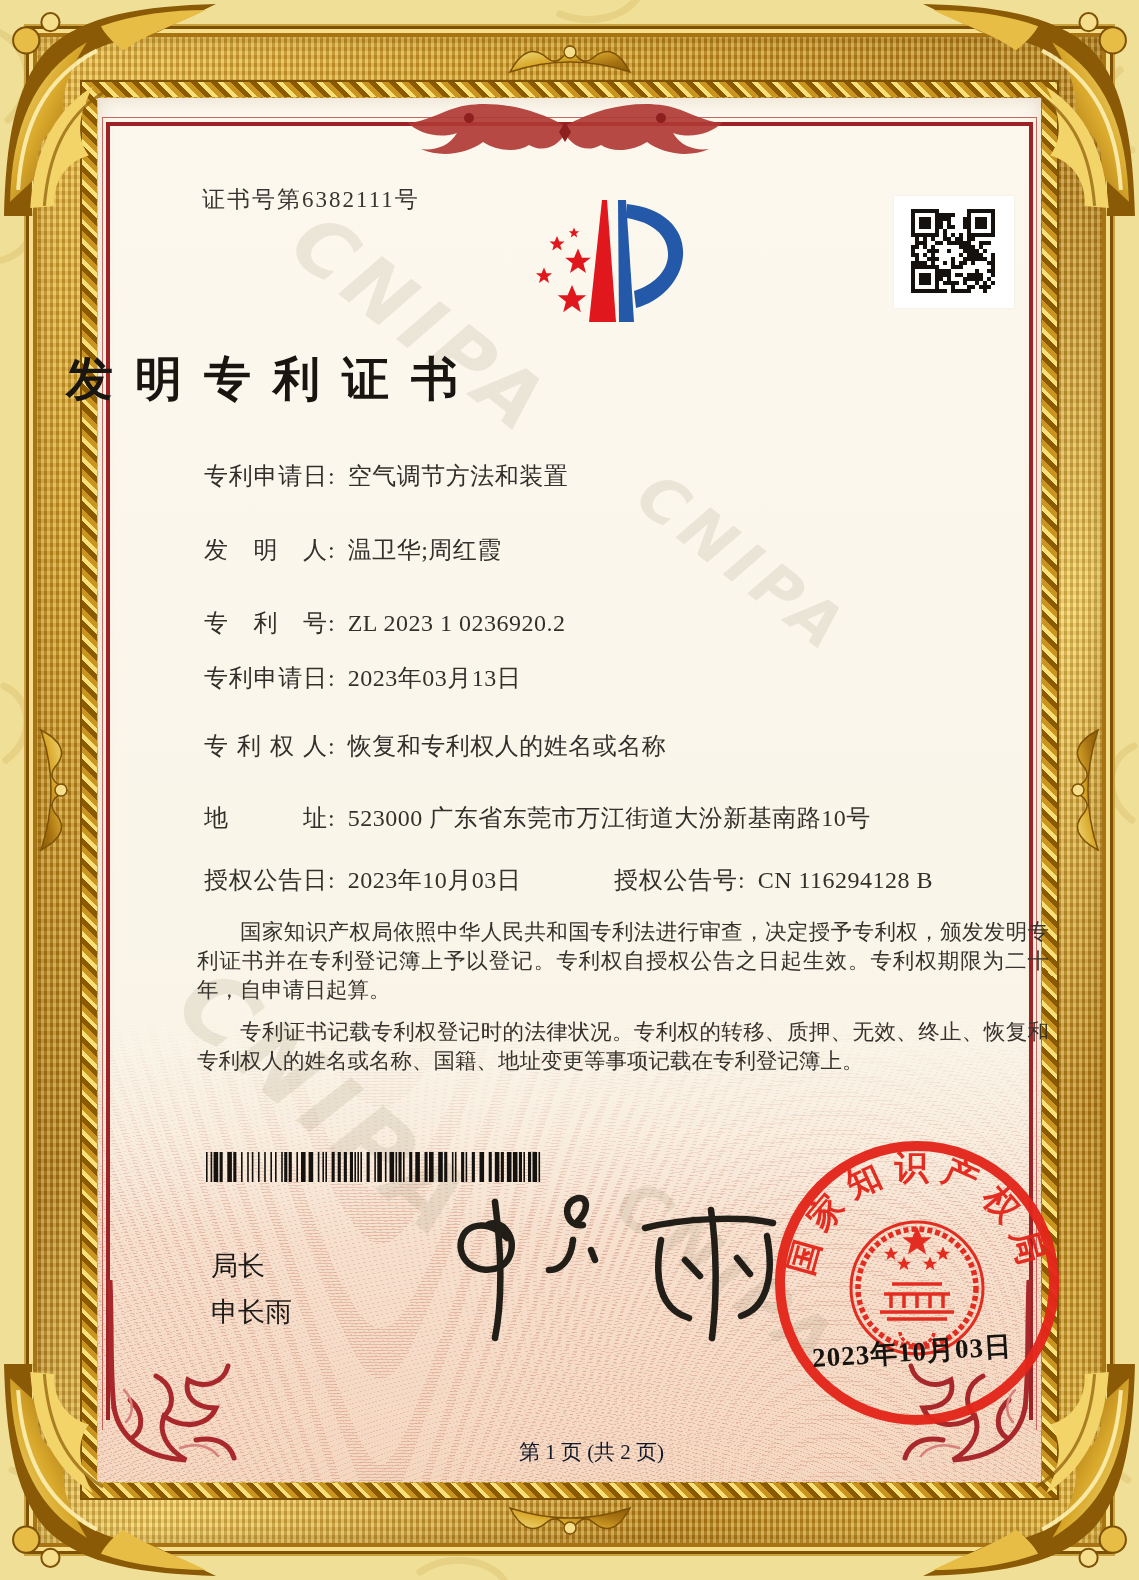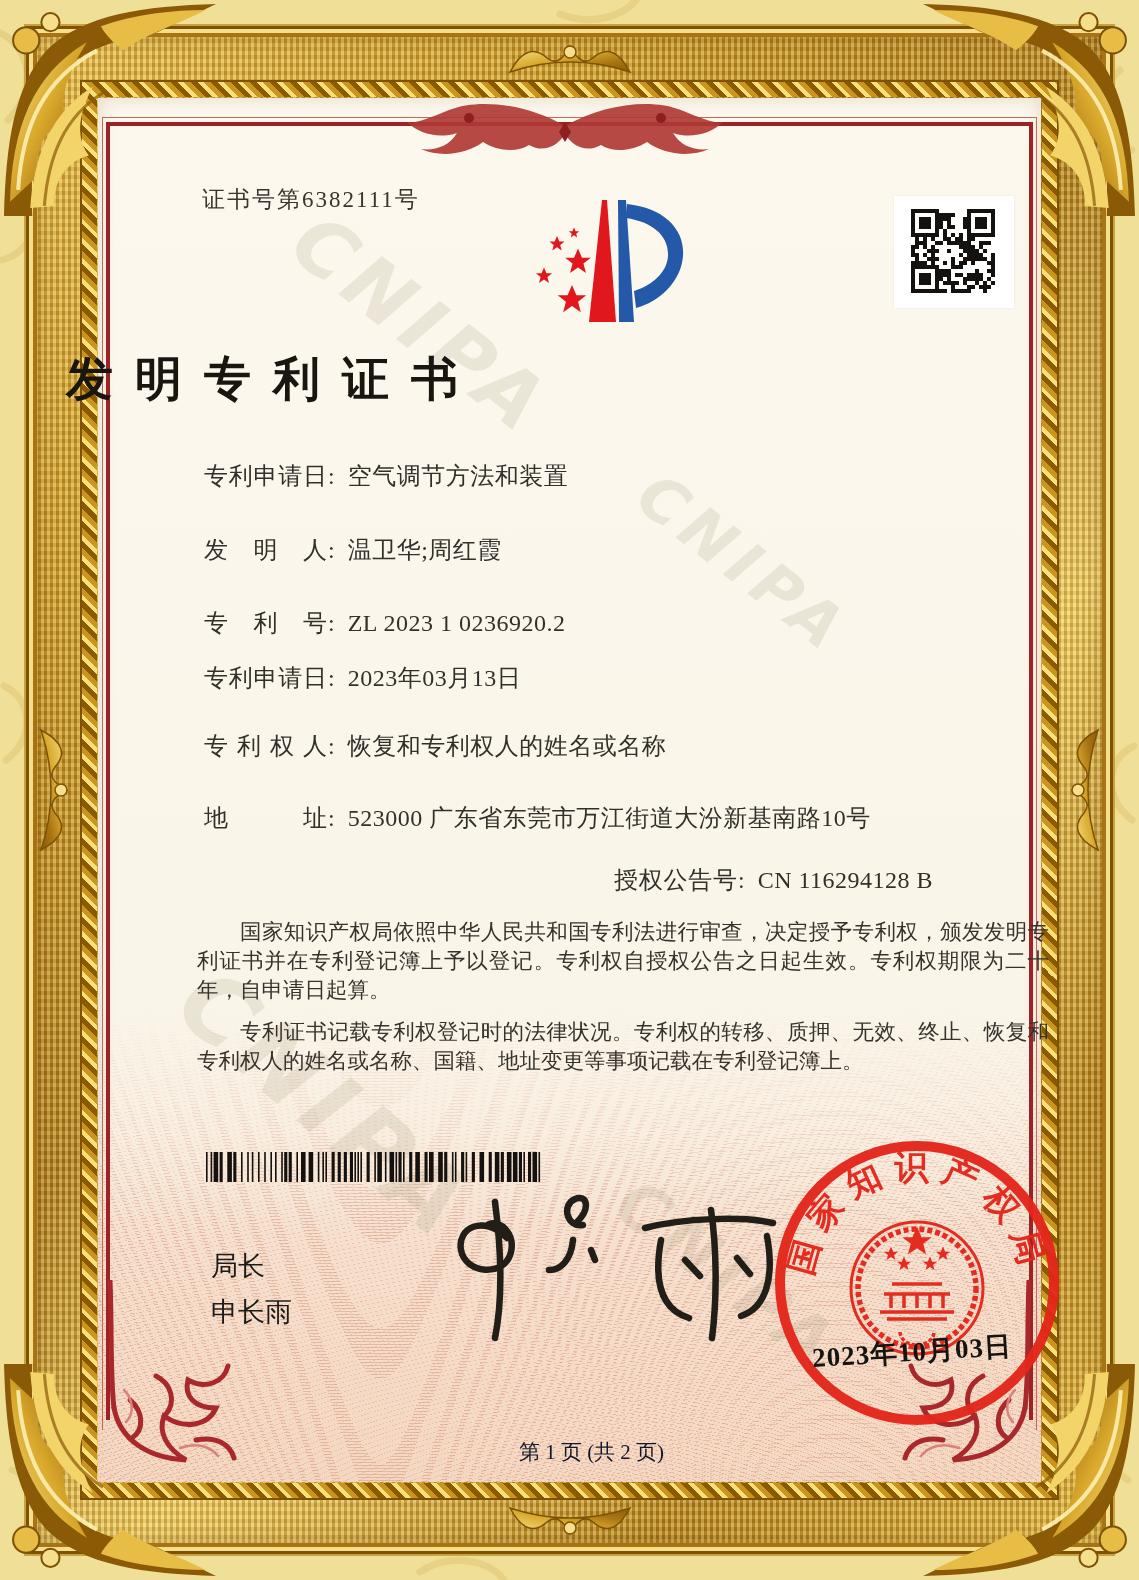--- a/index.html
+++ b/index.html
@@ -234,20 +234,23 @@
     </div>
     <div class="frow" style="top:662px">
       <span class="flabel">专利申请日</span><span class="fcolon">:</span><span class="fvalue">2023年03月13日</span>
     </div>
     <div class="frow" style="top:730px">
       <span class="flabel">专利权人</span><span class="fcolon">:</span><span class="fvalue">恢复和专利权人的姓名或名称</span>
     </div>
     <div class="frow" style="top:802px">
       <span class="flabel">地址</span><span class="fcolon">:</span><span class="fvalue">523000 广东省东莞市万江街道大汾新基南路10号</span>
     </div>
+    <div class="frow" style="top:864px">
+      <span class="flabel">授权公告日</span><span class="fcolon">:</span><span class="fvalue">2023年10月03日</span>
+    </div>
     <div class="frow2" style="top:864px">
       <span class="flabel">授权公告号</span><span class="fcolon">:</span><span class="fvalue">CN 116294128 B</span>
     </div>
 
     <div class="paras">
       <p>国家知识产权局依照中华人民共和国专利法进行审查，决定授予专利权，颁发发明专利证书并在专利登记簿上予以登记。专利权自授权公告之日起生效。专利权期限为二十年，自申请日起算。</p>
       <p>专利证书记载专利权登记时的法律状况。专利权的转移、质押、无效、终止、恢复和专利权人的姓名或名称、国籍、地址变更等事项记载在专利登记簿上。</p>
     </div>
 
     <svg class="barcode" width="338" height="30" viewBox="0 0 338 30">

